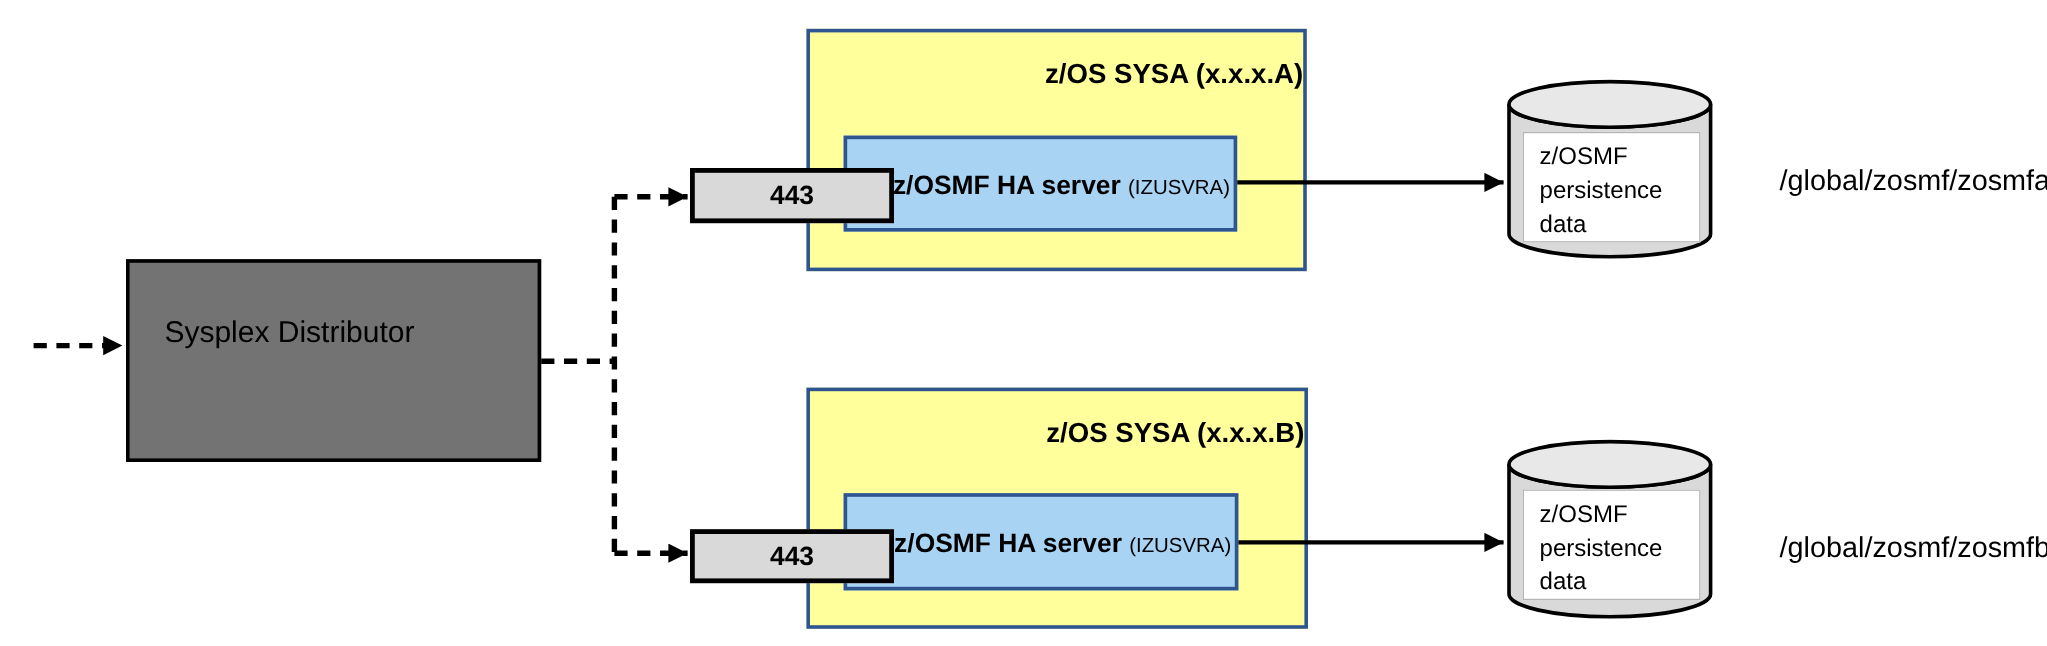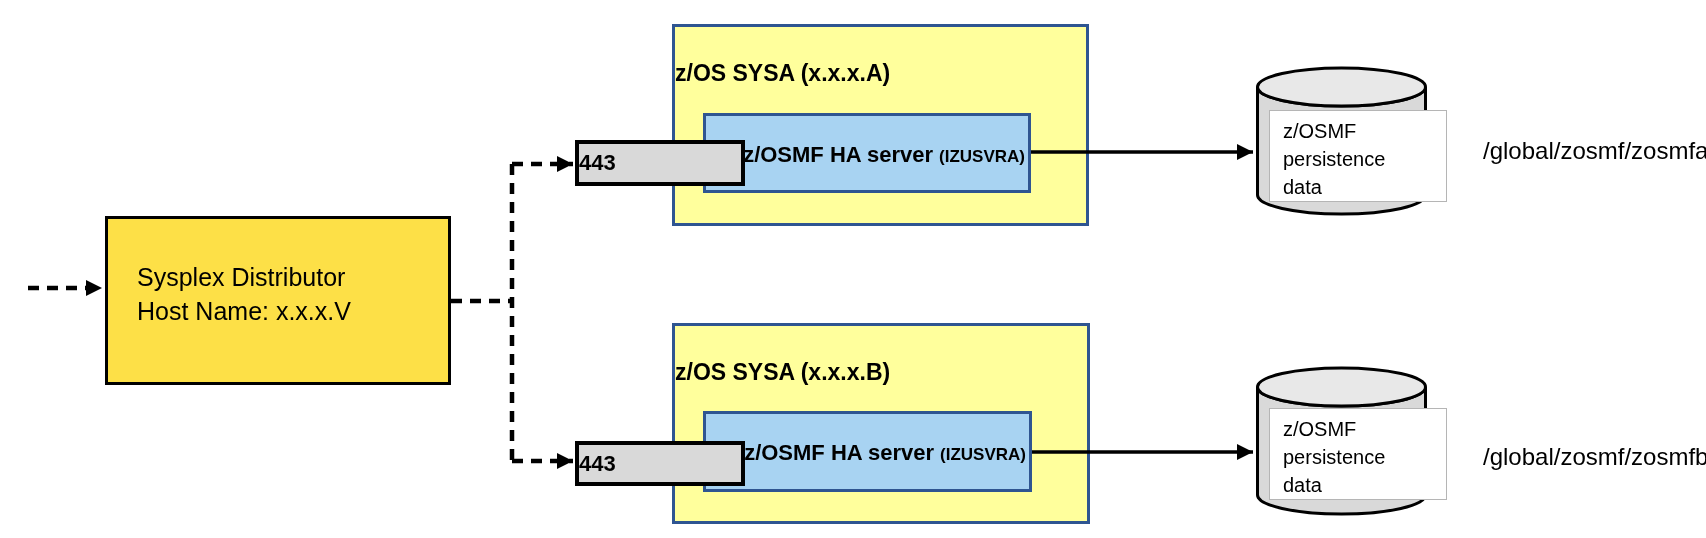--- a/index.html
+++ b/index.html
@@ -10,65 +10,65 @@
     background: #ffffff;
     font-family: "Liberation Sans", sans-serif;
     color: #000000;
     overflow: hidden;
   }
   .abs { position: absolute; box-sizing: border-box; }
 
   
   .distributor {
     left: 105px; top: 216px; width: 346px; height: 169px;
-    background: #fde047; border: 3px solid #000000;
+    background: #737373; border: 3px solid #000000;
     padding: 41px 0 0 29px;
     font-size: 25px; line-height: 34px;
     z-index: 2;
   }
 
   
   .system-frame {
     background: #ffff9c; border: 3px solid #2f5591; z-index: 1;
   }
   .frame-a { left: 672px; top: 24px;  width: 417px; height: 202px; }
   .frame-b { left: 672px; top: 323px; width: 418px; height: 201px; }
   .system-title {
-    display: block; margin-top: 32px; width: 100%;
-    text-align: left; font-weight: bold; font-size: 23px; line-height: 28px;
+    display: block; margin-top: 20px; width: 100%;
+    text-align: right; font-weight: bold; font-size: 23px; line-height: 28px;
   }
 
   
   .server-box {
     background: #a8d3f2; border: 3px solid #2f5591; z-index: 2;
     display: flex; align-items: baseline; justify-content: flex-end;
     padding-right: 3px; white-space: nowrap; text-align: center;
   }
   .server-a { left: 703px; top: 113px; width: 328px; height: 80px; padding-top: 26px; }
   .server-b { left: 703px; top: 411px; width: 329px; height: 81px; padding-top: 26px; }
   .server-name { font-weight: bold; font-size: 22px; }
-  .server-instance { font-weight: bold; font-size: 17px; margin-left: 6px; }
+  .server-instance { font-weight: normal; font-size: 17px; margin-left: 6px; }
 
   
   .port-box {
     background: #d9d9d9; border: 4px solid #000000; z-index: 3;
-    display: flex; align-items: center; 
+    display: flex; align-items: center; justify-content: center;
     font-weight: bold; font-size: 22px;
   }
   .port-a { left: 575px; top: 140px; width: 170px; height: 46px; }
   .port-b { left: 575px; top: 441px; width: 170px; height: 45px; }
 
   
   .cylinder { width: 173px; height: 152px; z-index: 1; }
   .cyl-a { left: 1255px; top: 66px; }
   .cyl-b { left: 1255px; top: 366px; }
 
   .storage-label {
     background: #ffffff; border: 1px solid #b5b5b5; z-index: 2;
-    width: 178px; height: 92px;
+    width: 148px; height: 92px;
     padding: 6px 0 0 13px;
     font-size: 20px; line-height: 28px;
   }
   .stor-a { left: 1269px; top: 110px; }
   .stor-b { left: 1269px; top: 408px; }
 
   
   .mount-path { font-size: 24px; line-height: 30px; white-space: nowrap; z-index: 2; margin-left: 28px; }
   .path-a { left: 1455px; top: 136px; }
   .path-b { left: 1455px; top: 442px; text-align: right; }
@@ -81,21 +81,20 @@
   .dash-line { stroke: #000000; stroke-width: 4.5; fill: none; stroke-dasharray: 11 8; }
   .solid-line { stroke: #000000; stroke-width: 3.5; fill: none; }
 </style>
 </head>
 <body>
 
 <div id="canvas">
 
   <div class="abs distributor">
     <div>Sysplex Distributor</div>
-    <div>Host Name: x.x.x.V</div>
   </div>
 
   <div class="abs system-frame frame-a">
     <span class="system-title">z/OS SYSA (x.x.x.A)</span>
   </div>
 
   <div class="abs system-frame frame-b">
     <span class="system-title">z/OS SYSA (x.x.x.B)</span>
   </div>
 

